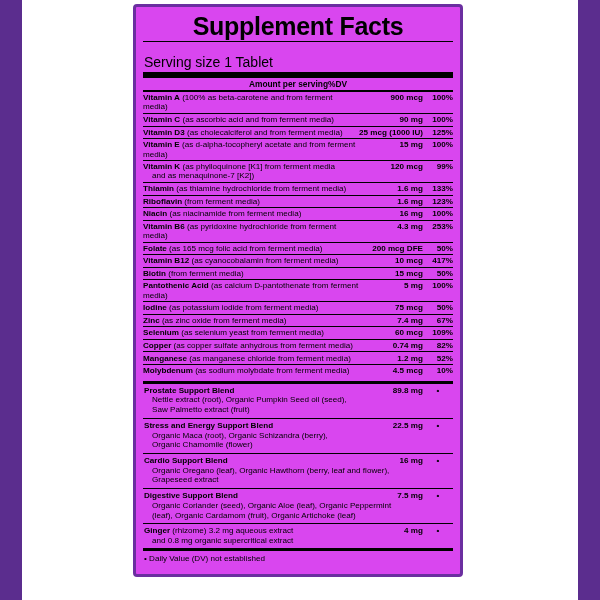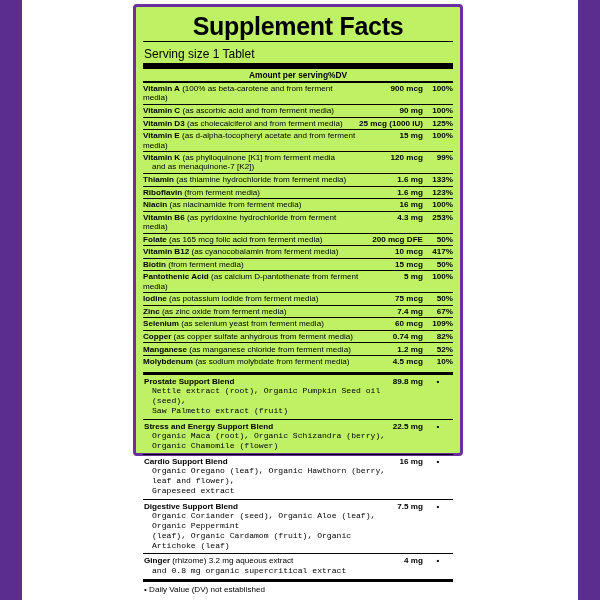--- a/index.html
+++ b/index.html
@@ -23,46 +23,46 @@
     background: #5b2d8e;
   }
   .edge-left { left: 0; }
   .edge-right { right: 0; }
 
   .panel {
     position: absolute;
     left: 133px;
     top: 4px;
     width: 330px;
-    height: 452px;
+    height: 573px;
     border: 3px solid #6b2fa0;
     border-radius: 4px;
-    background: #bef264;
+    background: #d946ef;
     box-sizing: border-box;
     padding: 5px 7px 4px 7px;
   }
 
   .sf-title {
     font-family: "Liberation Sans", sans-serif;
     font-weight: bold;
     font-size: 25px;
     letter-spacing: -0.3px;
     text-align: center;
     line-height: 1.0;
     margin: 2px 0 2px 0;
     color: #000;
   }
   .rule-thin { border-top: 1px solid #000; }
   .rule-med  { border-top: 2px solid #000; }
   .rule-thick{ border-top: 6px solid #000; }
   .rule-box  { border-top: 3px solid #000; }
 
   .serving {
-    font-size: 12px;
-    margin: 5px 0 2px 1px;
+    font-size: 14px;
+    margin: 12px 0 2px 1px;
   }
 
   .amt-row {
     display: flex;
     justify-content: center;
     font-size: 8.4px;
     font-weight: bold;
     margin: 1px 1px 1px 1px;
   }
 
@@ -105,21 +105,21 @@
     font-size: 8.1px;
   }
   table.blends td {
     padding: 2px 0 2.5px 0;
     vertical-align: top;
     border-bottom: 1px solid #000;
     line-height: 1.22;
   }
   table.blends tr:last-child td { border-bottom: none; }
   .blend-name { font-weight: bold; padding-left: 1px; margin-top: 16px; }
-  .blend-desc { font-weight: normal; display: block; padding-left: 9px; font-family: Liberation Mono, monospace; }
+  .blend-desc { font-weight: normal; display: block; padding-left: 9px; }
   td.bamt {
     text-align: right;
     white-space: nowrap;
     font-weight: bold;
     padding-left: 4px;
     padding-right: 3px;
   }
   td.bdv {
     text-align: center;
     white-space: nowrap;

